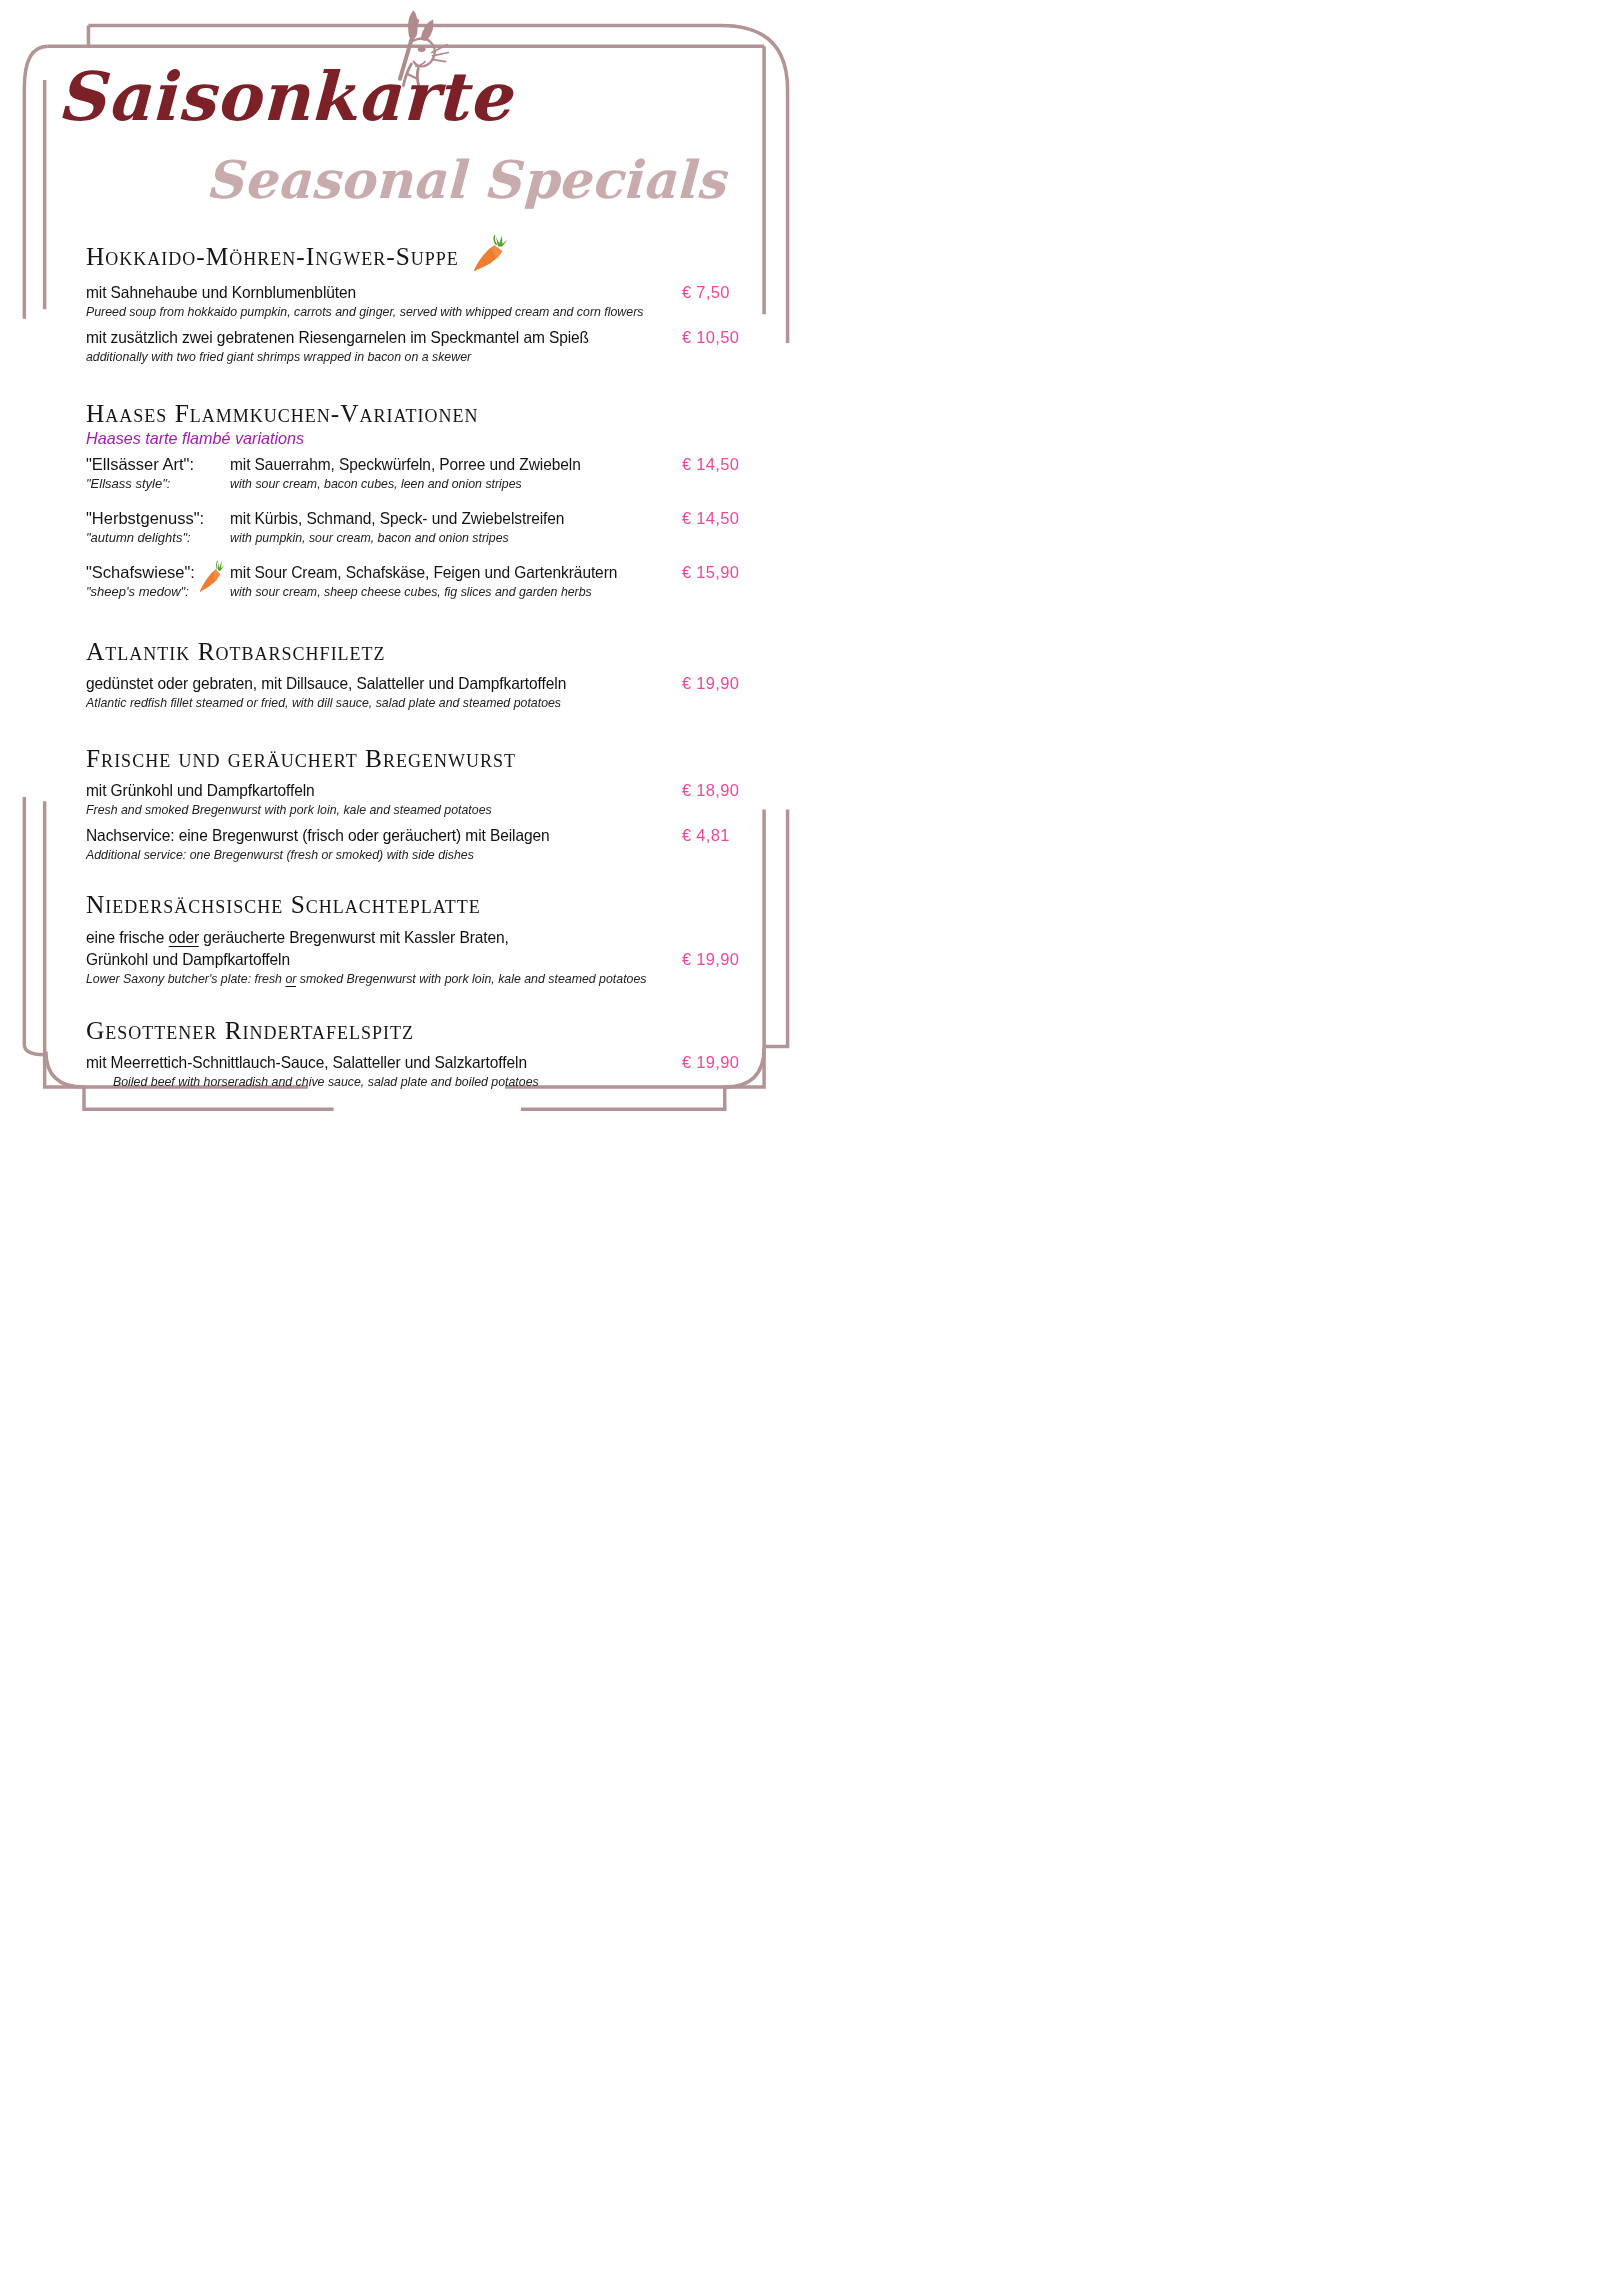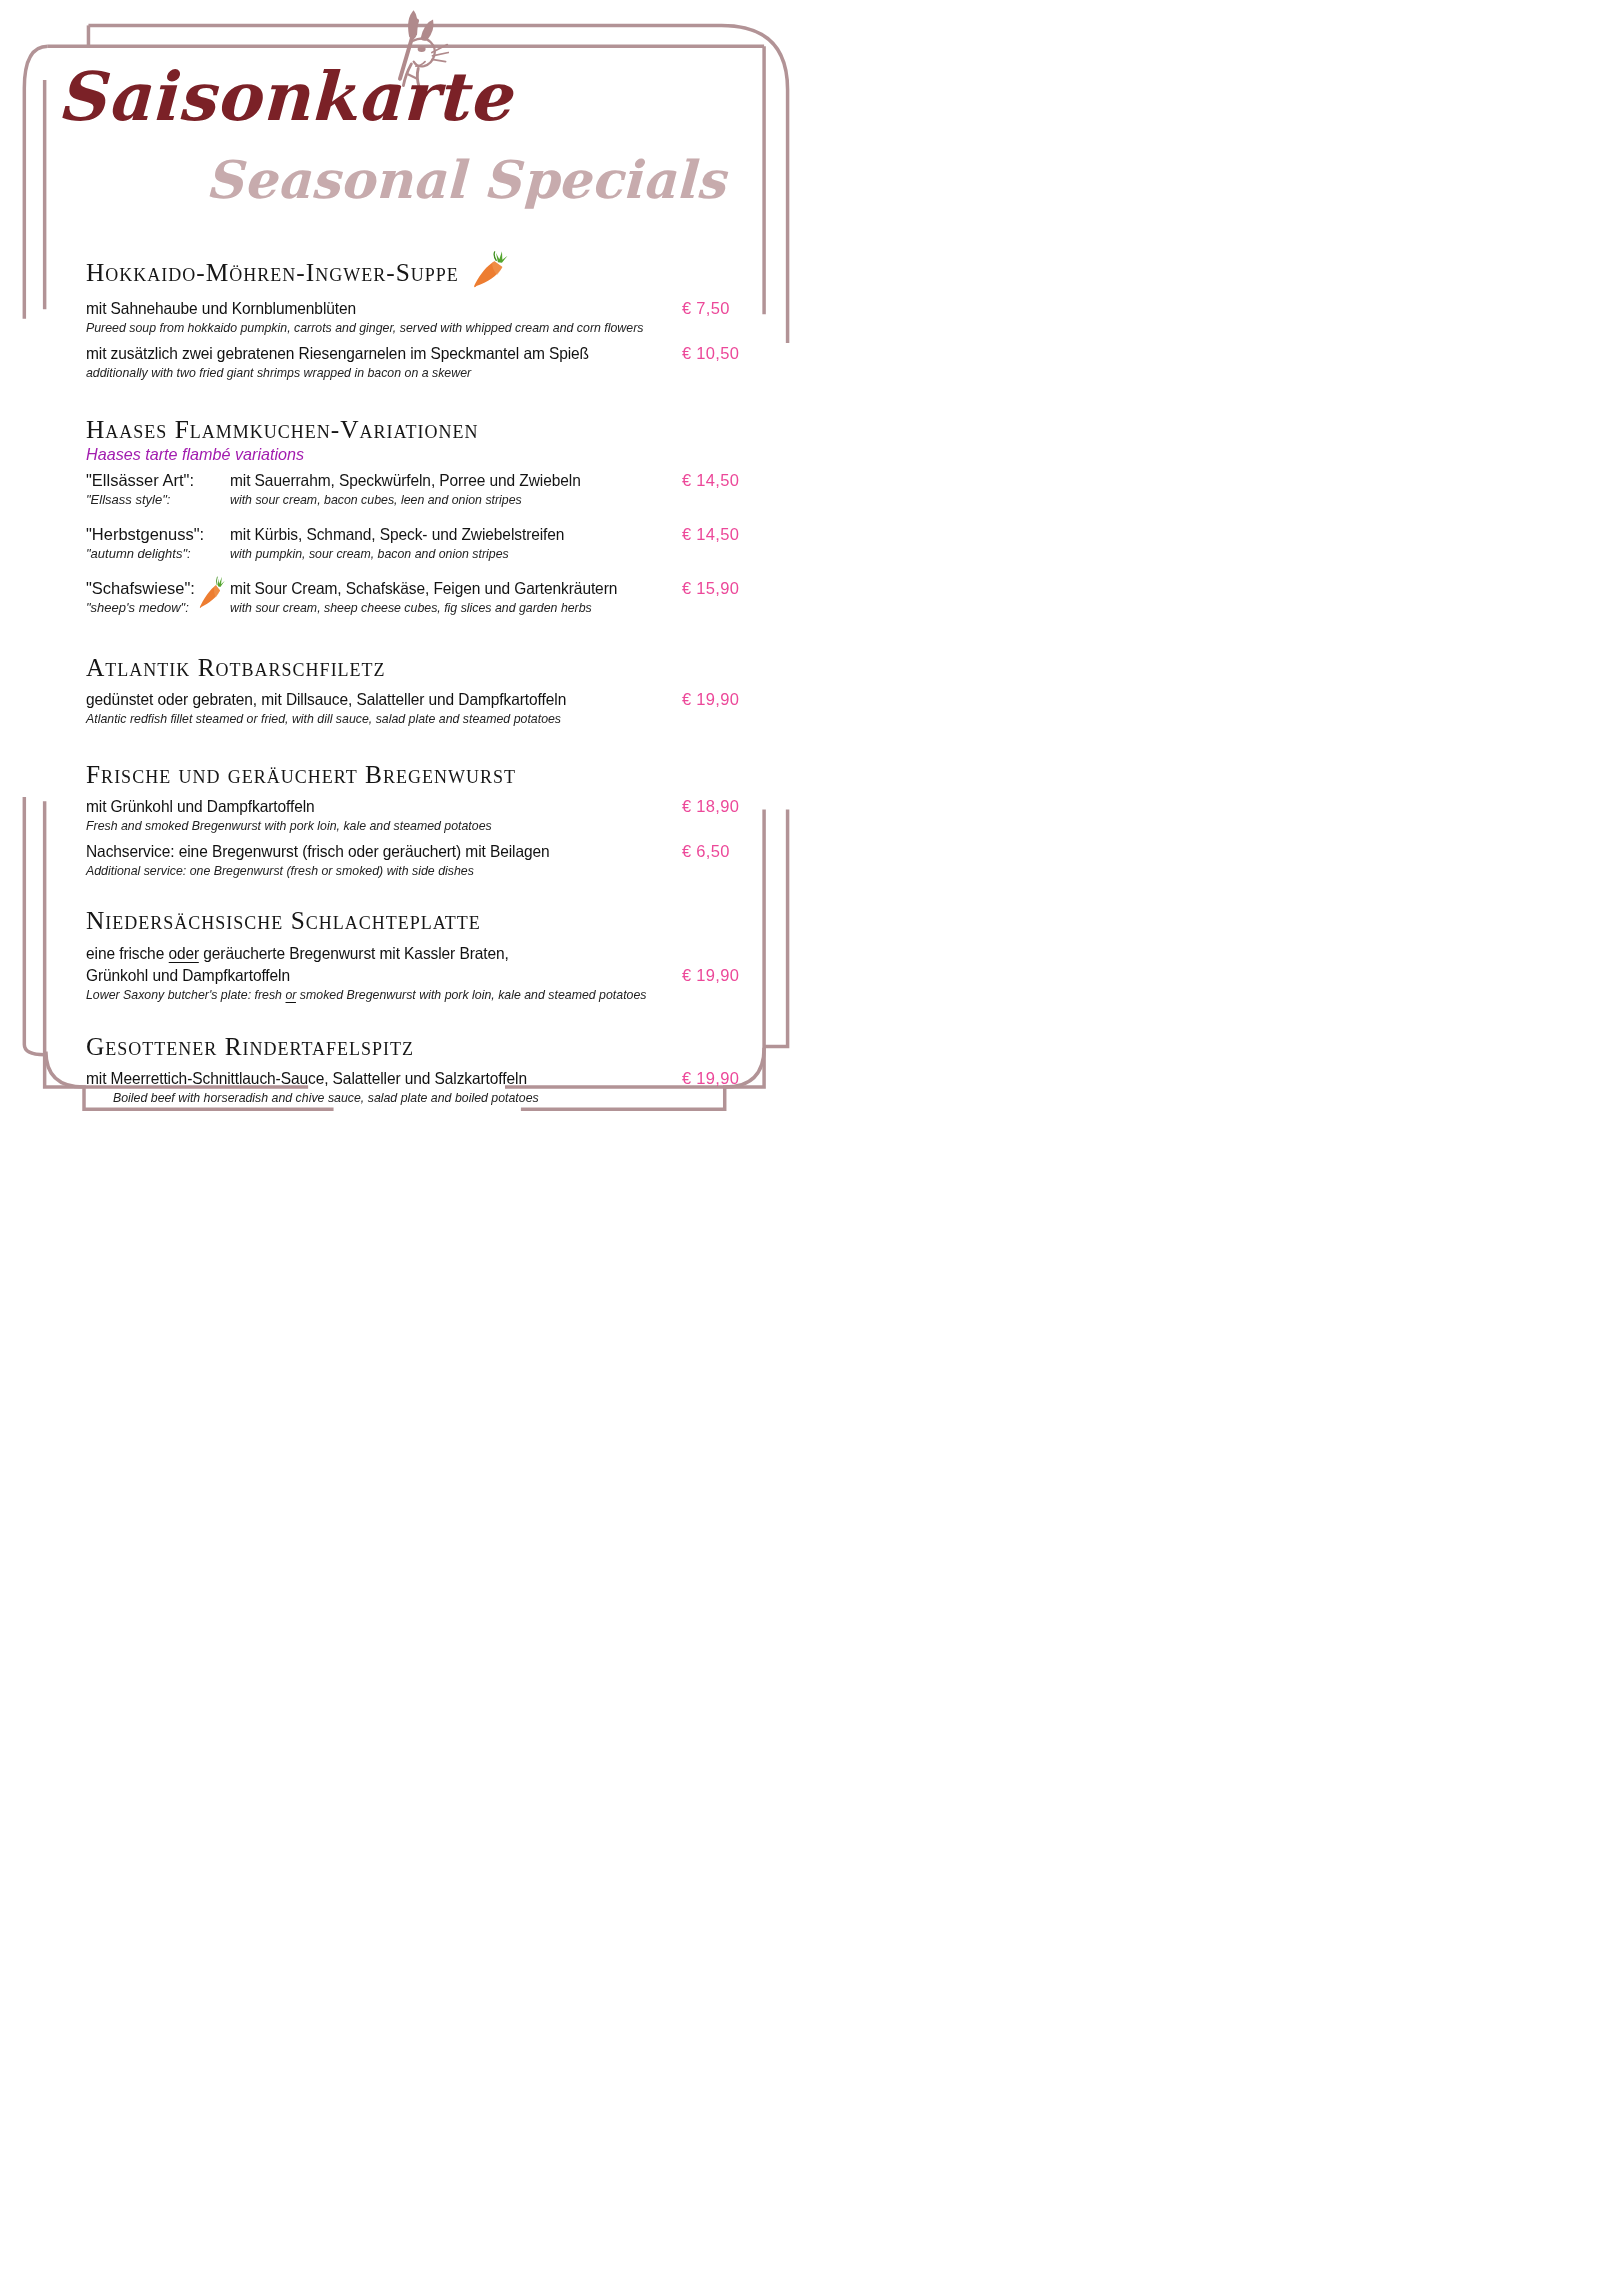--- a/index.html
+++ b/index.html
@@ -23,21 +23,21 @@
   }
   .title-en{
     position:absolute;right:81px;top:154px;z-index:2;
     font-family:"DejaVu Serif","Liberation Serif",serif;
     font-style:italic;font-weight:bold;
     font-size:52px;line-height:1;letter-spacing:0px;
     color:#c7abad;
     transform:skewX(-4deg);
   }
   .content{
-    position:absolute;left:0;top:16px;width:100%;box-sizing:border-box;
+    position:absolute;left:0;top:0;width:100%;box-sizing:border-box;
     padding:234px 73px 0 86px;z-index:1;
   }
   h2{
     margin:0 0 6.3px 0;
     font-family:"Liberation Serif",serif;
     font-weight:normal;
     font-variant:small-caps;
     font-size:25.4px;line-height:29px;
     letter-spacing:1px;
     color:#161616;
@@ -196,21 +196,21 @@
       </div>
     </div>
 
     <div class="section sec-4">
       <h2><span>Frische und geräuchert Bregenwurst</span></h2>
       <div class="row">
         <div class="line-de"><span class="de-text">mit Grünkohl und Dampfkartoffeln</span><span class="price">€ 18,90</span></div>
         <div class="line-en"><span class="en-text">Fresh and smoked Bregenwurst with pork loin, kale and steamed potatoes</span></div>
       </div>
       <div class="row">
-        <div class="line-de"><span class="de-text">Nachservice: eine Bregenwurst (frisch oder geräuchert) mit Beilagen</span><span class="price">€ 6,50</span></div>
+        <div class="line-de"><span class="de-text">Nachservice: eine Bregenwurst (frisch oder geräuchert) mit Beilagen</span><span class="price">€ 4,81</span></div>
         <div class="line-en"><span class="en-text">Additional service: one Bregenwurst (fresh or smoked) with side dishes</span></div>
       </div>
     </div>
 
     <div class="section sec-5">
       <h2><span>Niedersächsische Schlachteplatte</span></h2>
       <div class="row">
         <div class="line-de"><span class="de-text"><span>eine frische </span><span class="uline">oder</span><span> geräucherte Bregenwurst mit Kassler Braten,</span></span></div>
         <div class="line-de"><span class="de-text">Grünkohl und Dampfkartoffeln</span><span class="price">€ 19,90</span></div>
         <div class="line-en"><span class="en-text"><span>Lower Saxony butcher's plate: fresh </span><span class="uline">or</span><span> smoked Bregenwurst with pork loin, kale and steamed potatoes</span></span></div>

